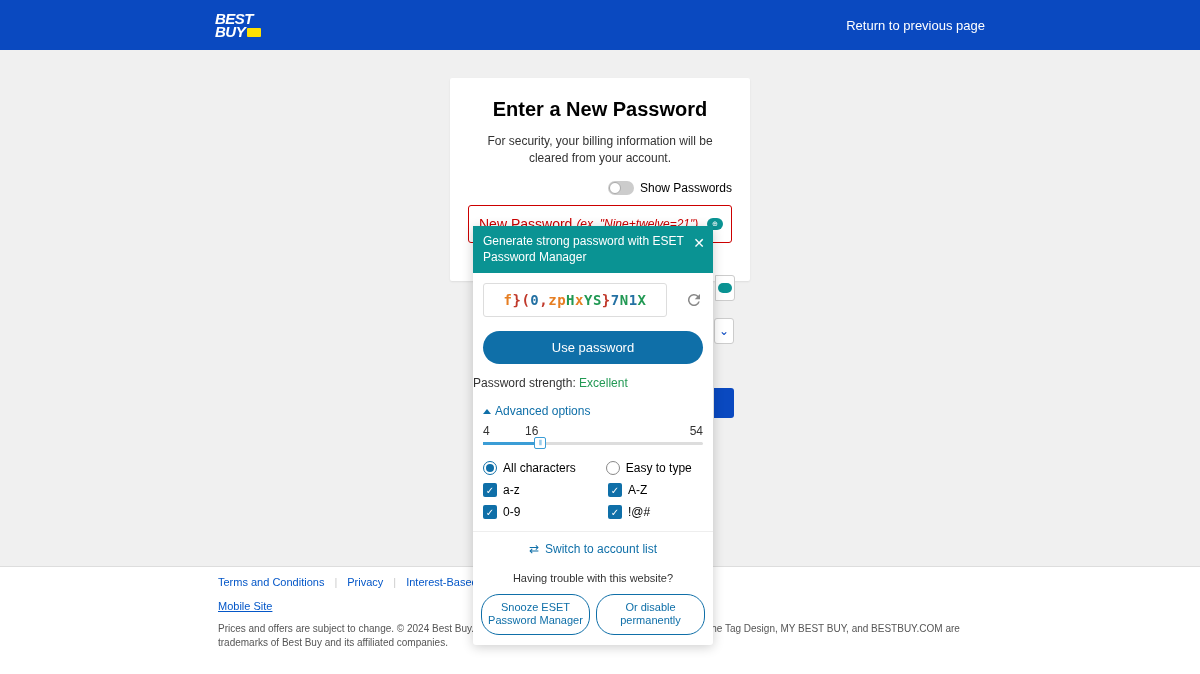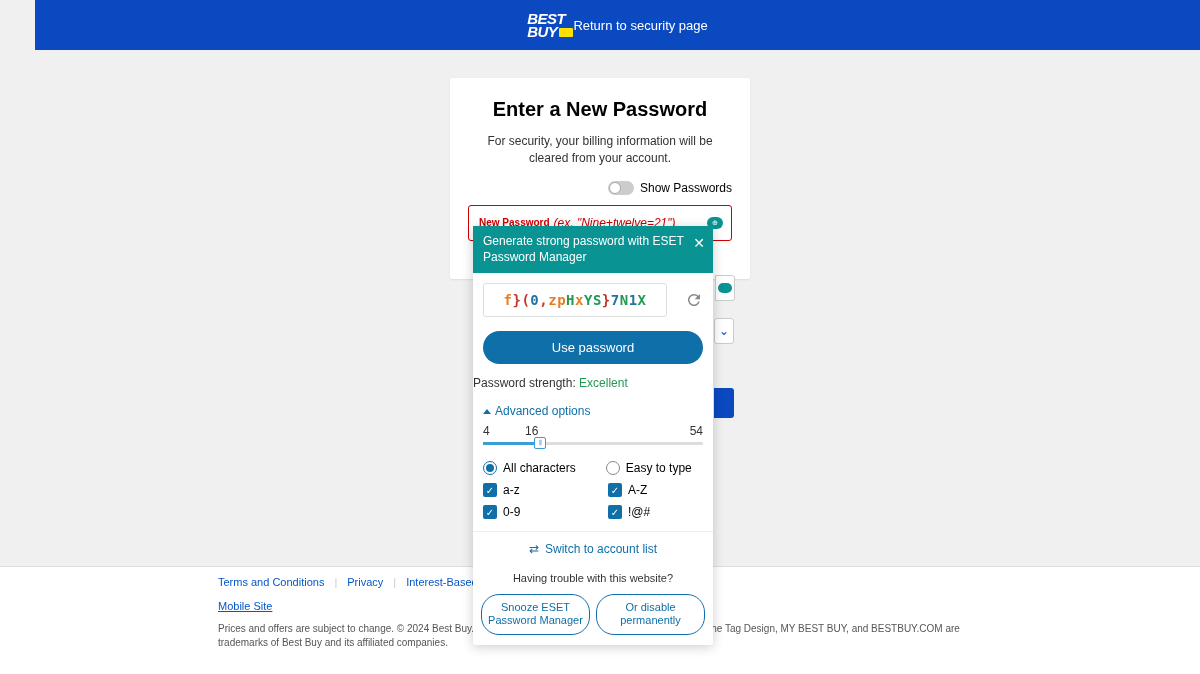--- a/index.html
+++ b/index.html
@@ -1,31 +1,31 @@
 <!DOCTYPE html>
 <html><head>
 <meta charset="utf-8">
 <style>
 * { box-sizing: border-box; margin: 0; padding: 0; }
 body { font-family: -apple-system, BlinkMacSystemFont, "Segoe UI", Arial, sans-serif; background: #f0f0f0; width: 1200px; height: 674px; overflow: hidden; position: relative; }
-.header { background: #0a49c0; height: 50px; display: flex; align-items: center; justify-content: center; padding: 0 215px; margin-left: 35px; }
+.header { background: #0a49c0; height: 50px; display: flex; align-items: center; justify-content: space-between; padding: 0 215px; }
 .logo { display: flex; align-items: center; }
 .logo-text { color: #fff; font-weight: 900; font-style: italic; font-size: 15px; line-height: 0.9; letter-spacing: -0.5px; }
 .logo-tag { width: 14px; height: 9px; background: #ffe000; display: inline-block; margin-left: 2px; border-radius: 1px; }
 .return-link { color: #fff; text-decoration: none; font-size: 13px; cursor: pointer; }
 .main { display: flex; justify-content: center; padding-top: 28px; }
 .card { background: #fff; width: 300px; border-radius: 2px; padding: 20px 18px 30px; box-shadow: 0 1px 2px rgba(0,0,0,0.08); }
 .card h1 { font-size: 20px; text-align: center; font-weight: 600; margin-bottom: 12px; }
 .subtitle { text-align: center; font-size: 12px; color: #333; line-height: 1.4; margin-bottom: 14px; }
 .toggle-row { display: flex; align-items: center; justify-content: flex-end; gap: 6px; margin-bottom: 10px; }
 .toggle { width: 26px; height: 14px; background: #ccc; border-radius: 10px; position: relative; cursor: pointer; }
 .toggle::after { content: ''; position: absolute; left: 1px; top: 1px; width: 12px; height: 12px; background: #fff; border-radius: 50%; border: 1px solid #aaa; box-sizing: border-box; }
 .toggle-label { font-size: 12px; }
 .pw-input { border: 1px solid #c00; border-radius: 3px; padding: 10px 10px; display: flex; align-items: center; gap: 4px; margin-bottom: 8px; position: relative; }
-.pw-label { color: #c00; font-weight: 700; font-size: 10px; }
+.pw-label { color: #c00; font-weight: 400; font-size: 14px; }
 .pw-placeholder { color: #c00; font-style: italic; font-size: 12px; }
 .eset-badge { position: absolute; right: 8px; width: 16px; height: 12px; background: #0a9393; border-radius: 6px; font-size: 7px; color:#fff; display:flex; align-items:center; justify-content:center; }
 .eset-popup { position: absolute; left: 473px; top: 226px; width: 240px; background: #fff; border-radius: 3px; box-shadow: 0 2px 12px rgba(0,0,0,0.2); z-index: 10; overflow: visible; }
 .eset-header { background: #0a9393; color: #fff; padding: 8px 28px 8px 10px; font-size: 12px; line-height: 1.3; position: relative; }
 .eset-close { position: absolute; right: 8px; top: 8px; cursor: pointer; font-size: 14px; }
 .gen-row { display: flex; align-items: center; padding: 10px; gap: 18px; }
 .gen-box { flex: 1; border: 1px solid #ddd; border-radius: 3px; padding: 8px; text-align: center; font-family: Menlo, Consolas, monospace; font-size: 14px; font-weight: 600; letter-spacing: 0.5px; }
 .gc-orange { color: #e67e22; }
 .gc-red { color: #c0392b; }
 .gc-blue { color: #2471a3; }
@@ -68,21 +68,21 @@
 </head>
 <body>
 
 <div class="header">
   <div class="logo">
     <div class="logo-text">
       <span>BEST</span><br>
       <span>BUY</span><span class="logo-tag"></span>
     </div>
   </div>
-  <a class="return-link">Return to security page</a>
+  <a class="return-link">Return to previous page</a>
 </div>
 
 <div class="main">
   <div class="card">
     <h1>Enter a New Password</h1>
     <p class="subtitle">For security, your billing information will be cleared from your account.</p>
     <div class="toggle-row">
       <div class="toggle"></div>
       <span class="toggle-label">Show Passwords</span>
     </div>

